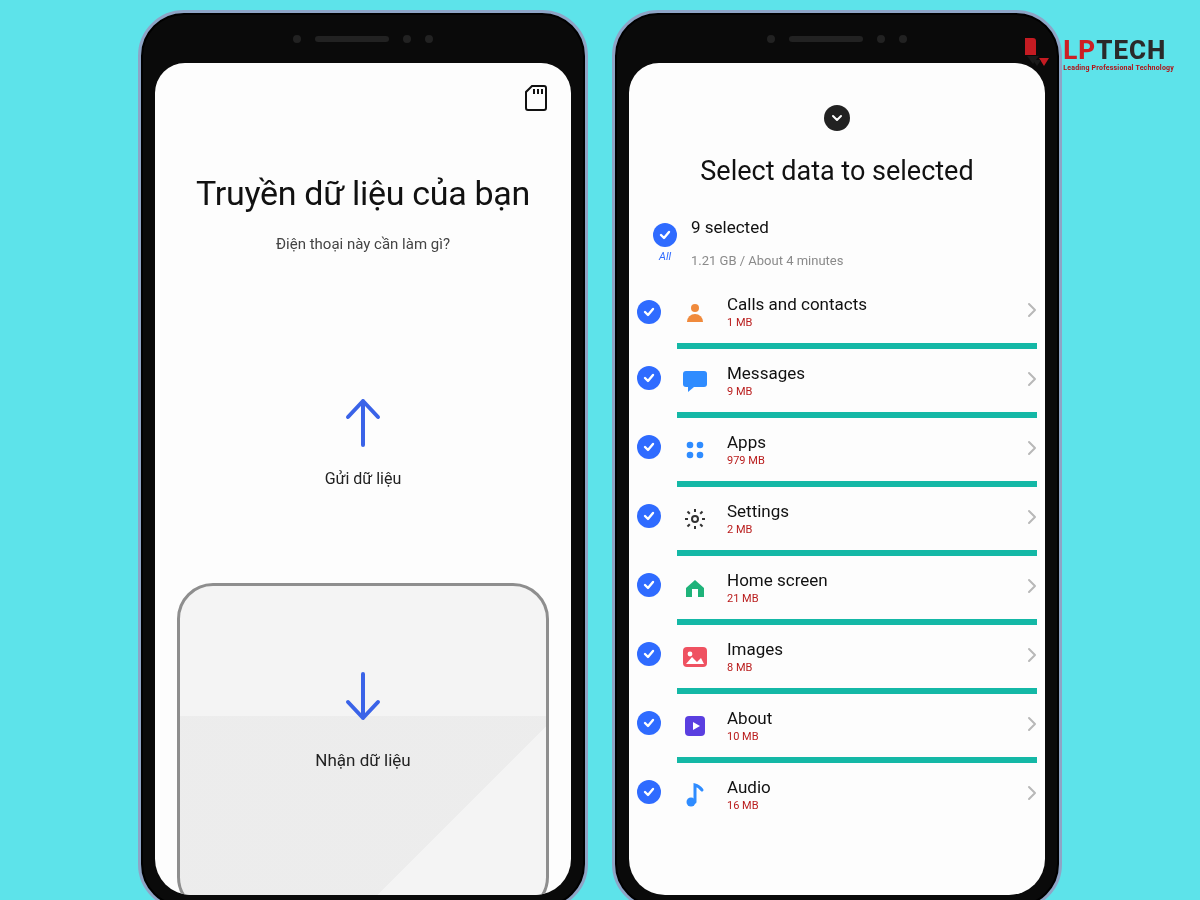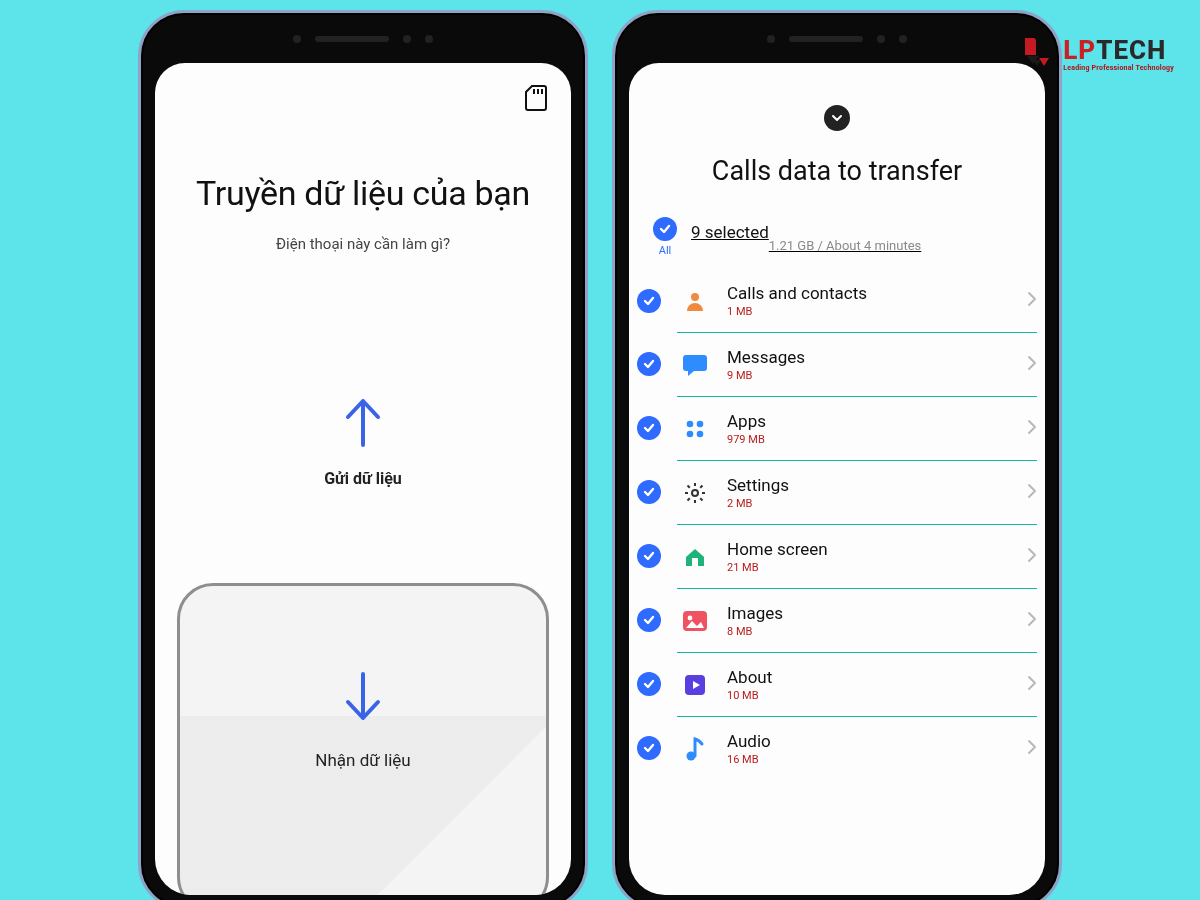--- a/index.html
+++ b/index.html
@@ -124,21 +124,20 @@
     text-align: center;
   }
   .arrow-up, .arrow-down {
     display: inline-block;
     color: #3a63e8;
   }
   .p1 .send-block .lbl {
     margin-top: 16px;
     font-size: 16px;
     color: #222;
-    font-weight: bold;
   }
 
   .p1 .receive-card {
     position: absolute;
     left: 22px; right: 22px;
     bottom: -18px;
     height: 330px;
     background: #f4f4f4;
     border: 3px solid #8e8e8e;
     border-radius: 36px;
@@ -181,35 +180,35 @@
     margin-top:24px;
   }
   .p2 .summary {
     display:flex;align-items:center;gap:14px;
     padding: 30px 24px 12px;
   }
   .chk {
     width:24px;height:24px;border-radius:50%;background:#2f6bff;display:flex;align-items:center;justify-content:center;flex-shrink:0;
   }
   .chk svg{display:block;}
-  .summary .col { display:flex;flex-direction:row;text-decoration:underline; }
-  .summary .all-label{ font-size:11px;color:#2f6bff;text-align:right;margin-top:3px;}
+  .summary .col { display:flex;flex-direction:column; }
+  .summary .all-label{ font-size:11px;color:#2f6bff;text-align:right;margin-top:3px;font-style:italic;}
   .summary .title{font-size:17px;color:#111;}
   .summary .sub{font-size:13px;color:#8a8a8a;margin-top:16px;}
   .summary .chk-col{display:flex;flex-direction:column;align-items:center;}
 
   .list { padding: 0 8px; }
   .row {
     display:flex;align-items:center;gap:16px;
     padding:14px 0;
   }
   .row + .row { }
   .row .content{
     flex:1;display:flex;align-items:center;gap:18px;
-    border-top:1px solid #14b8a6;
+    border-top:6px solid #14b8a6;
     padding:14px 0 14px 4px;
     margin:-14px 0;
   }
   .list .row:first-child .content{border-top:none;}
   .ico {
     width:28px;height:28px;display:flex;align-items:center;justify-content:center;flex-shrink:0;
   }
   .row .txt{flex:1;}
   .row .t1{font-size:17px;color:#111;}
   .row .t2{font-size:11px;color:#b91c1c;margin-top:2px;}
@@ -291,21 +290,21 @@
     <div class="screen p2">
 
       <div class="scrollhint">
         <span class="chip">
           <svg width="14" height="14" viewBox="0 0 14 14">
               <path d="M3 5 L7 9 L11 5" fill="none" stroke="#fff" stroke-width="2" stroke-linecap="round" stroke-linejoin="round"></path>
             </svg>
         </span>
       </div>
 
-      <h1>Calls data to transfer</h1>
+      <h1>Select data to selected</h1>
 
       <div class="summary">
         <div class="chk-col">
           <span class="chk">
             <svg width="14" height="14" viewBox="0 0 14 14">
                 <path d="M3 7 L6 10 L11 4" fill="none" stroke="#fff" stroke-width="2.4" stroke-linecap="round" stroke-linejoin="round"></path>
               </svg>
           </span>
           <span class="all-label">All</span>
         </div>

